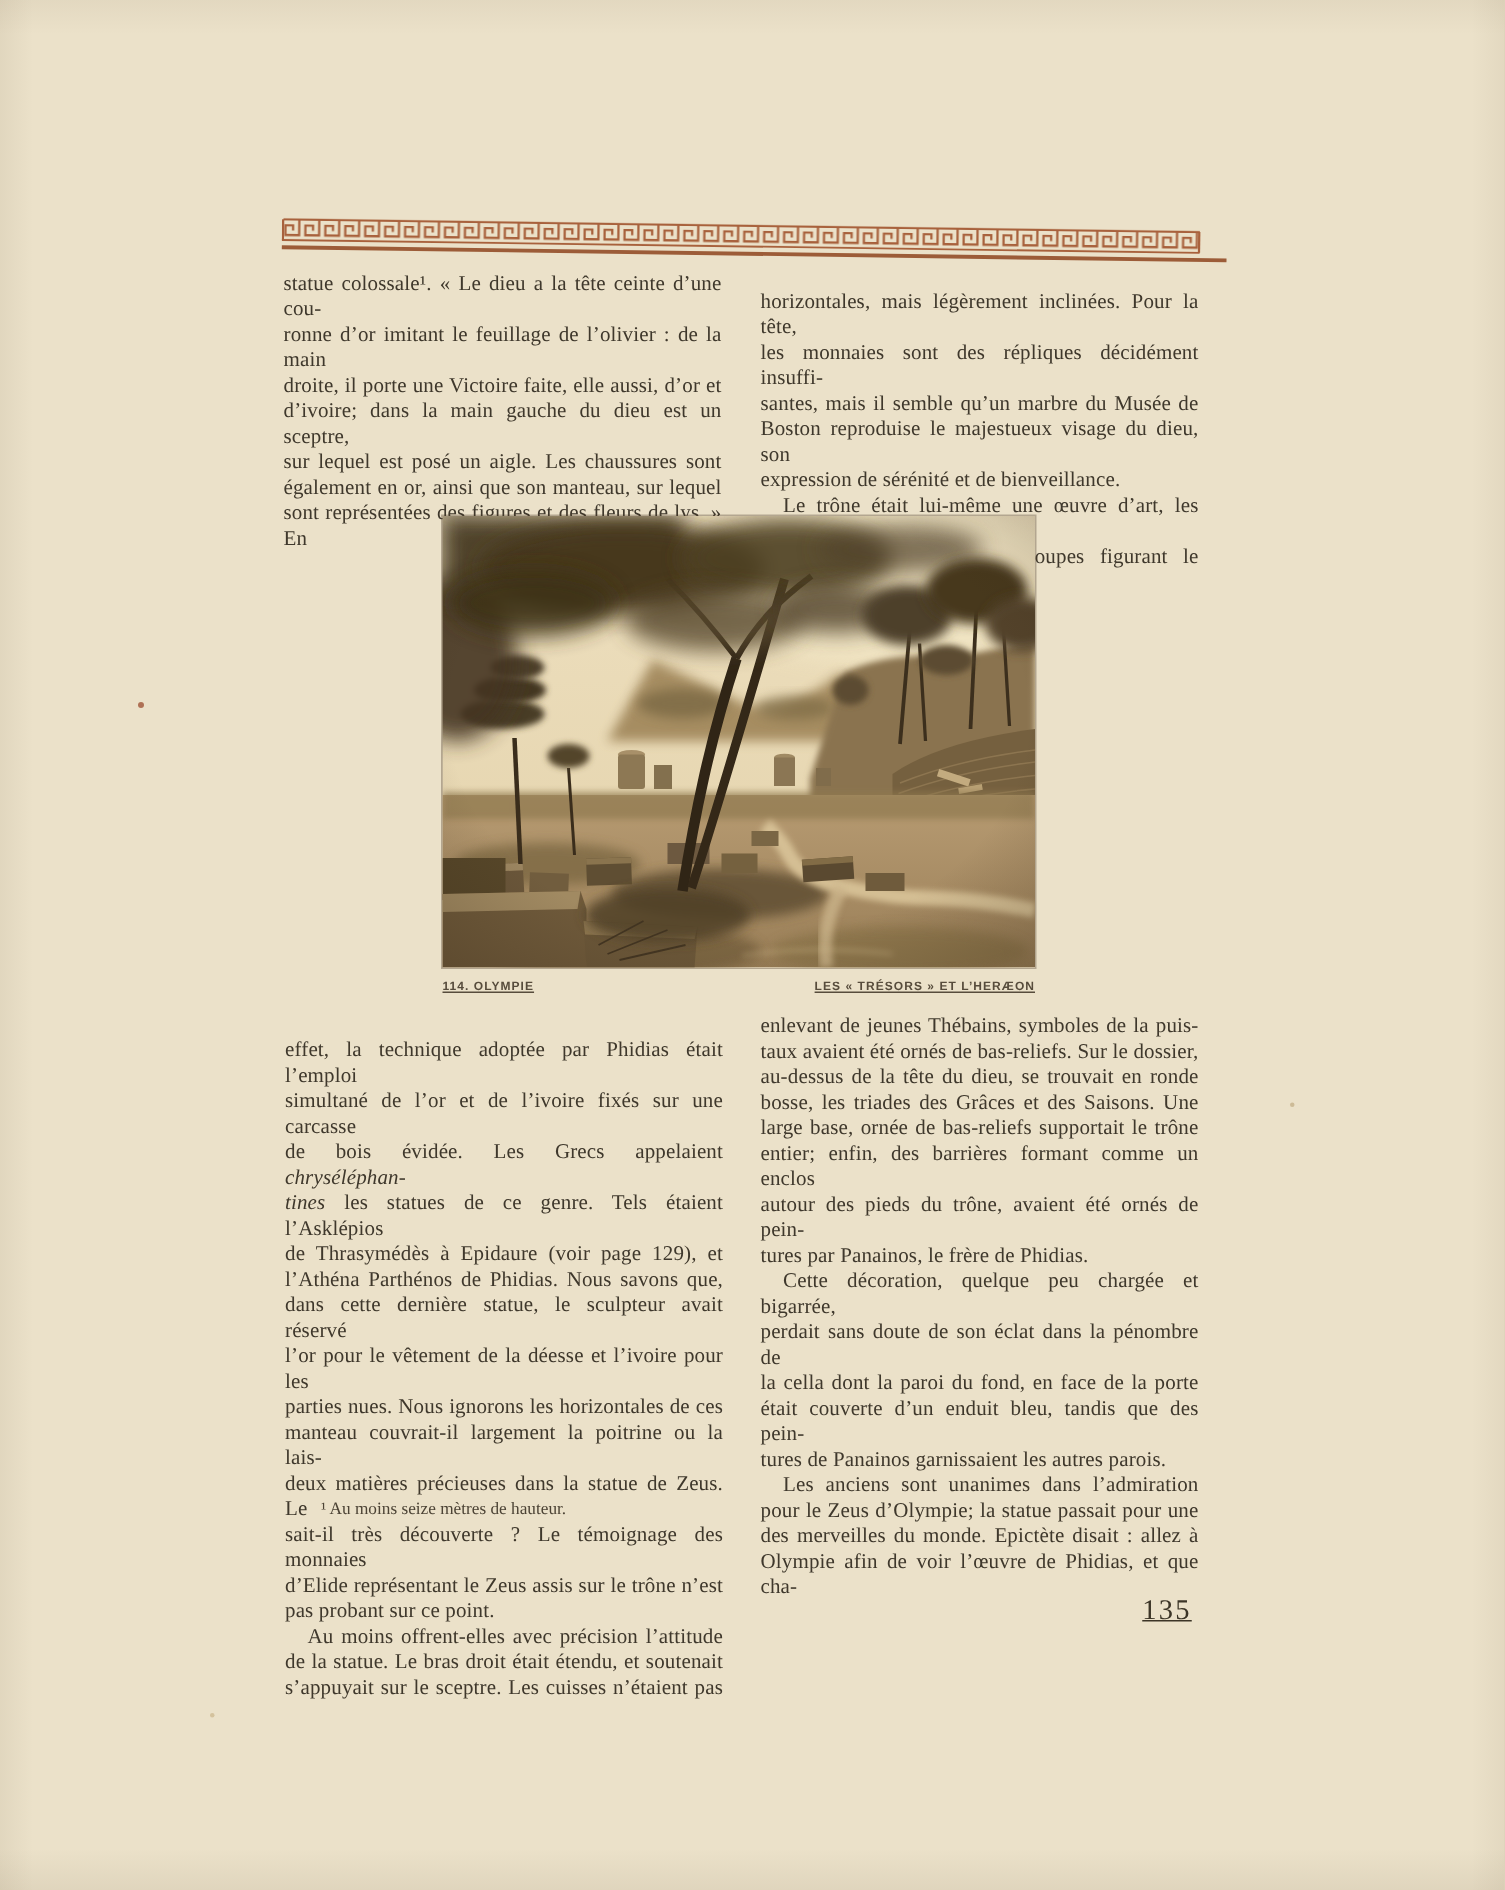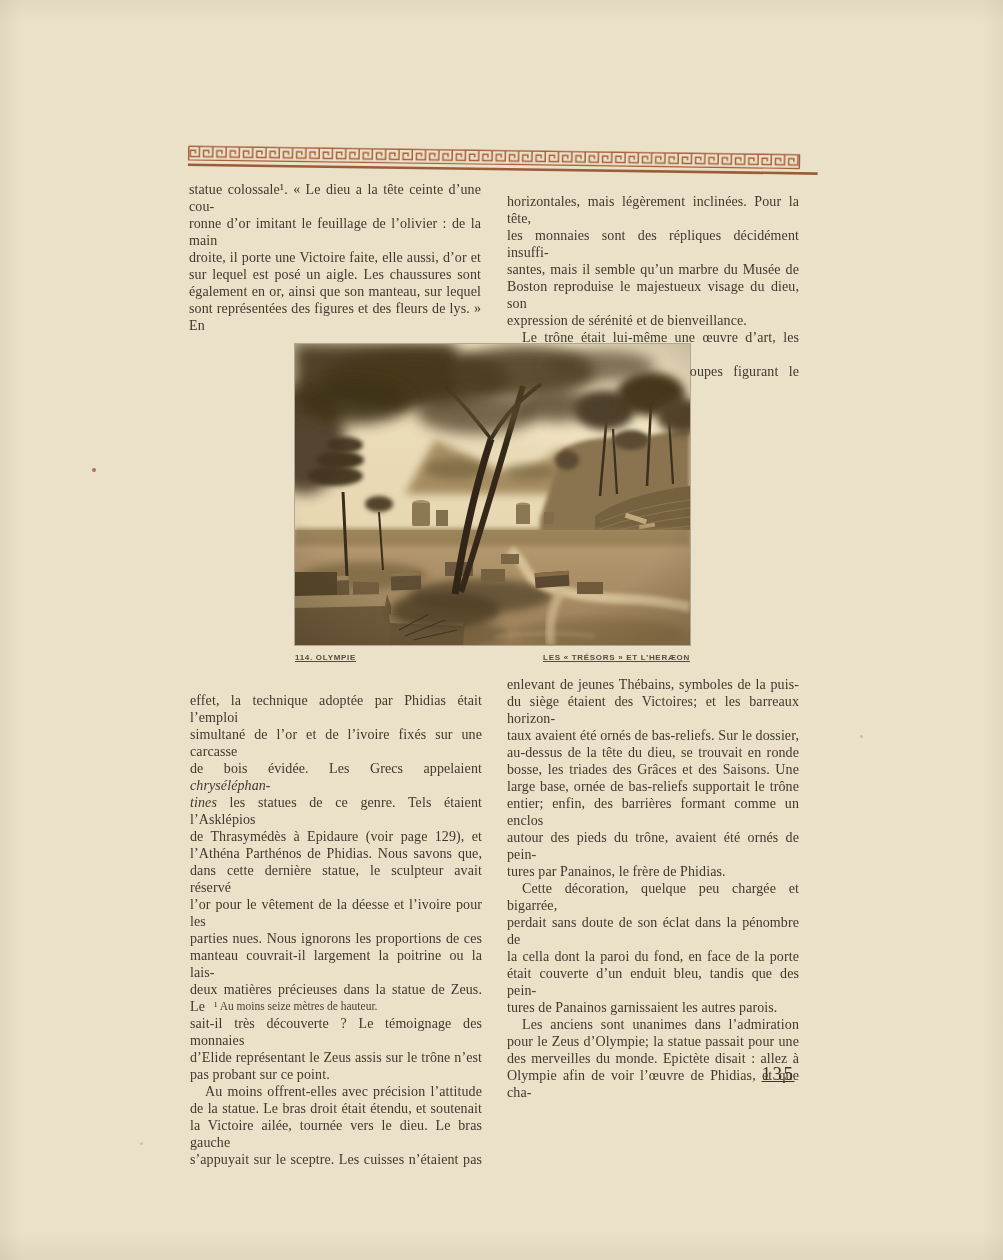--- a/index.html
+++ b/index.html
@@ -64,20 +64,21 @@
       <line x1="611.6" y1="1.2" x2="611.6" y2="15" stroke="#a8613c" stroke-width="1.5"></line>
       <line x1="0" y1="15" x2="612" y2="15" stroke="#a8613c" stroke-width="1.2"></line>
       <line x1="0" y1="19.8" x2="630" y2="19.8" stroke="#9c5c38" stroke-width="2.6"></line>
     </svg>
   </div>
 
   <div class="col col-tl">
     <div class="ln j">statue colossale¹. « Le dieu a la tête ceinte d’une cou-</div>
     <div class="ln j">ronne d’or imitant le feuillage de l’olivier : de la main</div>
     <div class="ln j">droite, il porte une Victoire faite, elle aussi, d’or et</div>
+    <div class="ln j">d’ivoire; dans la main gauche du dieu est un sceptre,</div>
     <div class="ln j">sur lequel est posé un aigle. Les chaussures sont</div>
     <div class="ln j">également en or, ainsi que son manteau, sur lequel</div>
     <div class="ln j">sont représentées des figures et des fleurs de lys. » En</div>
   </div>
 
   <div class="col col-tr">
     <div class="ln j">horizontales, mais légèrement inclinées. Pour la tête,</div>
     <div class="ln j">les monnaies sont des répliques décidément insuffi-</div>
     <div class="ln j">santes, mais il semble qu’un marbre du Musée de</div>
     <div class="ln j">Boston reproduise le majestueux visage du dieu, son</div>
@@ -220,35 +221,33 @@
 
   <div class="col col-bl">
     <div class="ln j">effet, la technique adoptée par Phidias était l’emploi</div>
     <div class="ln j">simultané de l’or et de l’ivoire fixés sur une carcasse</div>
     <div class="ln j"><span>de bois évidée. Les Grecs appelaient </span><span class="it">chryséléphan-</span></div>
     <div class="ln j"><span class="it">tines</span><span> les statues de ce genre. Tels étaient l’Asklépios</span></div>
     <div class="ln j">de Thrasymédès à Epidaure (voir page 129), et</div>
     <div class="ln j">l’Athéna Parthénos de Phidias. Nous savons que,</div>
     <div class="ln j">dans cette dernière statue, le sculpteur avait réservé</div>
     <div class="ln j">l’or pour le vêtement de la déesse et l’ivoire pour les</div>
-    <div class="ln j">parties nues. Nous ignorons les proportions de ces</div>
+    <div class="ln j">parties nues. Nous ignorons les horizontales de ces</div>
     <div class="ln j">manteau couvrait-il largement la poitrine ou la lais-</div>
     <div class="ln j">deux matières précieuses dans la statue de Zeus. Le</div>
     <div class="ln j">sait-il très découverte ? Le témoignage des monnaies</div>
     <div class="ln j">d’Elide représentant le Zeus assis sur le trône n’est</div>
     <div class="ln end">pas probant sur ce point.</div>
     <div class="ln j ind">Au moins offrent-elles avec précision l’attitude</div>
     <div class="ln j">de la statue. Le bras droit était étendu, et soutenait</div>
-    <div class="ln j">la Victoire ailée, tournée vers le dieu. Le bras gauche</div>
     <div class="ln j">s’appuyait sur le sceptre. Les cuisses n’étaient pas</div>
   </div>
 
   <div class="col col-br">
     <div class="ln j">enlevant de jeunes Thébains, symboles de la puis-</div>
-    <div class="ln j">du siège étaient des Victoires; et les barreaux horizon-</div>
     <div class="ln j">taux avaient été ornés de bas-reliefs. Sur le dossier,</div>
     <div class="ln j">au-dessus de la tête du dieu, se trouvait en ronde</div>
     <div class="ln j">bosse, les triades des Grâces et des Saisons. Une</div>
     <div class="ln j">large base, ornée de bas-reliefs supportait le trône</div>
     <div class="ln j">entier; enfin, des barrières formant comme un enclos</div>
     <div class="ln j">autour des pieds du trône, avaient été ornés de pein-</div>
     <div class="ln end">tures par Panainos, le frère de Phidias.</div>
     <div class="ln j ind">Cette décoration, quelque peu chargée et bigarrée,</div>
     <div class="ln j">perdait sans doute de son éclat dans la pénombre de</div>
     <div class="ln j">la cella dont la paroi du fond, en face de la porte</div>

